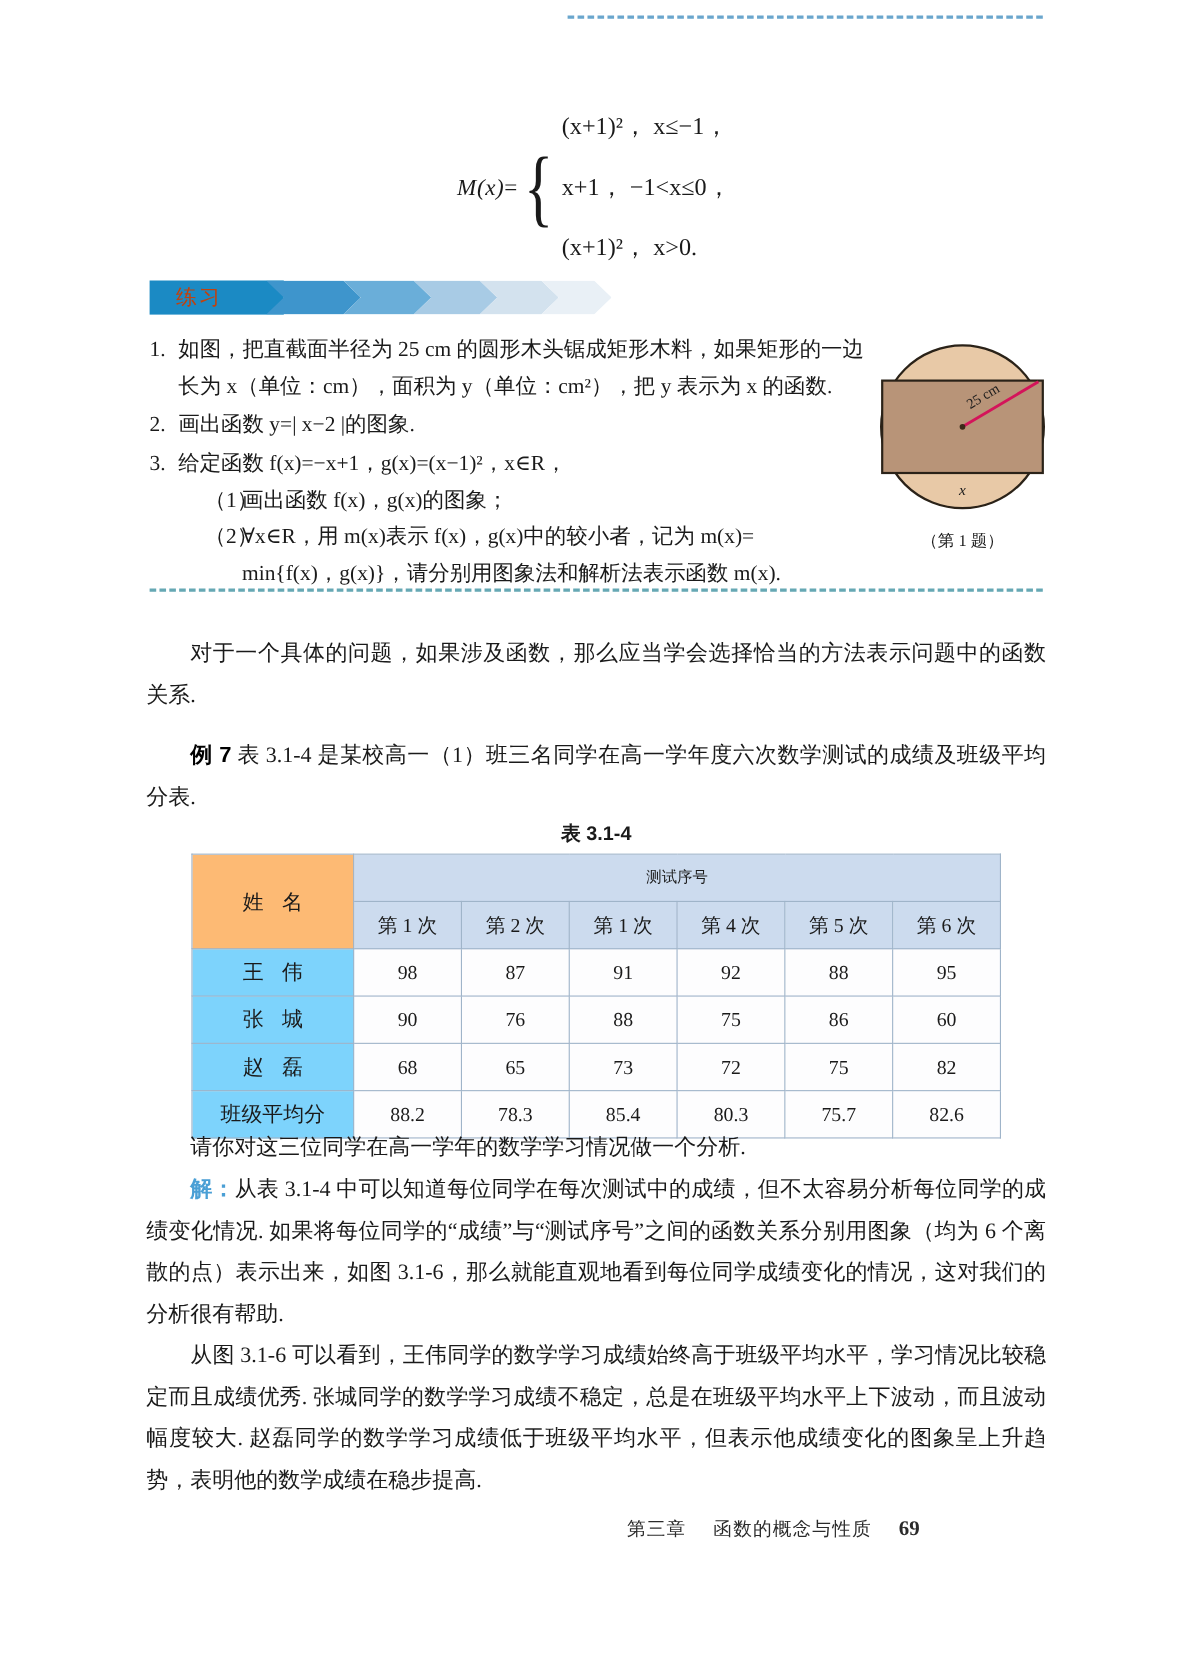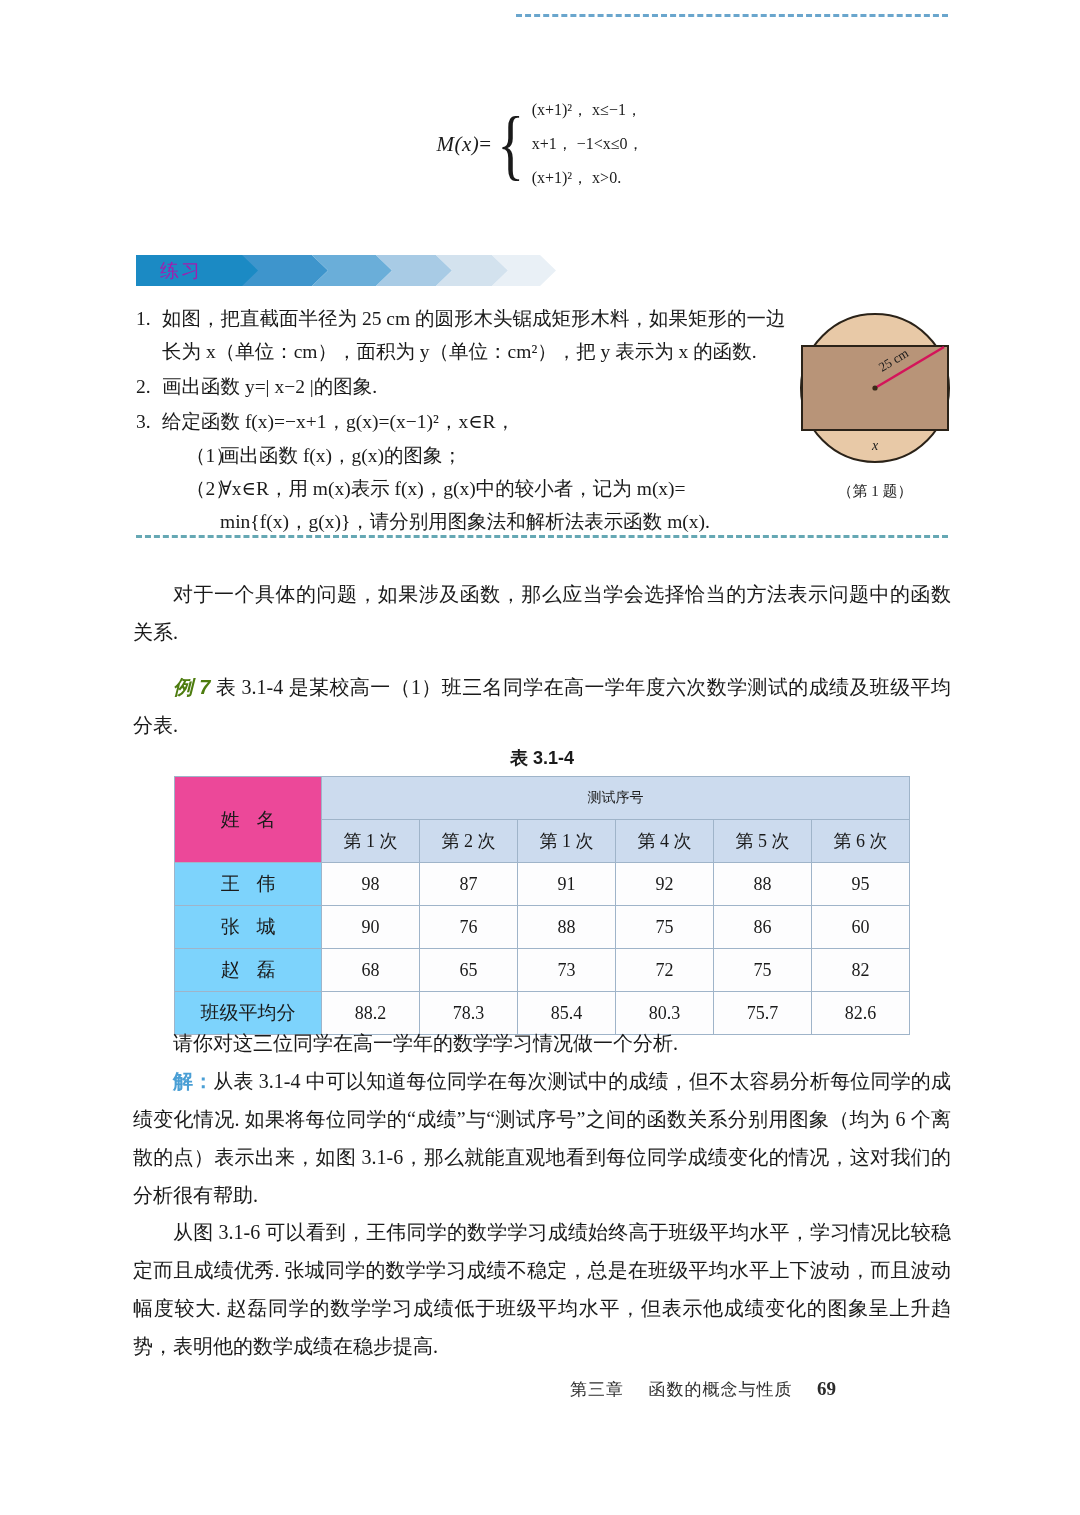--- a/index.html
+++ b/index.html
@@ -45,23 +45,23 @@
     line-height: 0.82;
     font-family: "Liberation Serif", serif;
     font-weight: 300;
     margin: 0 2px 0 1px;
     transform: scaleX(0.72);
     display: inline-block;
   }
   .cases {
     display: flex;
     flex-direction: column;
-    gap: 13px;
+    gap: 25px;
     text-align: left;
-    font-size: 16px;
+    font-size: 22px;
   }
   .cases .case-row {
     white-space: nowrap;
     font-family: "Liberation Serif", serif;
   }
 
   
   .exercise-band {
     position: absolute;
     left: 136px;
@@ -85,21 +85,21 @@
   .chev.c2 { width: 80px;  background: #6aaed9; clip-path: polygon(0 0, calc(100% - 16px) 0, 100% 50%, calc(100% - 16px) 100%, 0 100%, 16px 50%); margin-left: -16px; }
   .chev.c3 { width: 76px;  background: #a8cbe5; clip-path: polygon(0 0, calc(100% - 16px) 0, 100% 50%, calc(100% - 16px) 100%, 0 100%, 16px 50%); margin-left: -16px; }
   .chev.c4 { width: 72px;  background: #d3e2ee; clip-path: polygon(0 0, calc(100% - 16px) 0, 100% 50%, calc(100% - 16px) 100%, 0 100%, 16px 50%); margin-left: -16px; }
   .chev.c5 { width: 64px;  background: #e9f0f6; clip-path: polygon(0 0, calc(100% - 16px) 0, 100% 50%, calc(100% - 16px) 100%, 0 100%, 16px 50%); margin-left: -16px; }
   .chev-label {
     position: absolute;
     left: 24px;
     top: 0;
     height: 31px;
     line-height: 31px;
-    color: #a21caf;
+    color: #c2410c;
     font-size: 19px;
     font-family: "Liberation Sans", sans-serif;
     letter-spacing: 2px;
     z-index: 4;
   }
   .dash-top {
     position: absolute;
     left: 516px;
     top: 14px;
     width: 432px;
@@ -171,24 +171,23 @@
   .para {
     position: absolute;
     font-size: 20px;
     line-height: 38px;
     width: 818px;
     left: 133px;
     text-align: justify;
   }
   .indent { text-indent: 2em; }
   .blue-tag {
-    color: #4d7c0f;
+    color: #000000;
     font-weight: bold;
     font-family: "Liberation Sans", sans-serif;
-    font-style: italic;
   }
   .blue-tag-dark {
     color: #4a9fd5;
     font-weight: bold;
     font-family: "Liberation Sans", sans-serif;
   }
 
   
   .tbl-caption {
     position: absolute;
@@ -210,21 +209,21 @@
     table-layout: fixed;
   }
   table.grades th, table.grades td {
     border: 1px solid #9fb4c9;
     text-align: center;
     height: 40px;
     font-weight: normal;
     font-family: "Liberation Serif", serif;
   }
   th.namehead {
-    background: #ec4899;
+    background: #fdba74;
     width: 144px;
     font-size: 19px;
     letter-spacing: 6px;
     text-indent: 6px;
   }
   th.seqhead {
     background: #ccdbee;
     font-size: 14px;
     height: 38px;
   }

